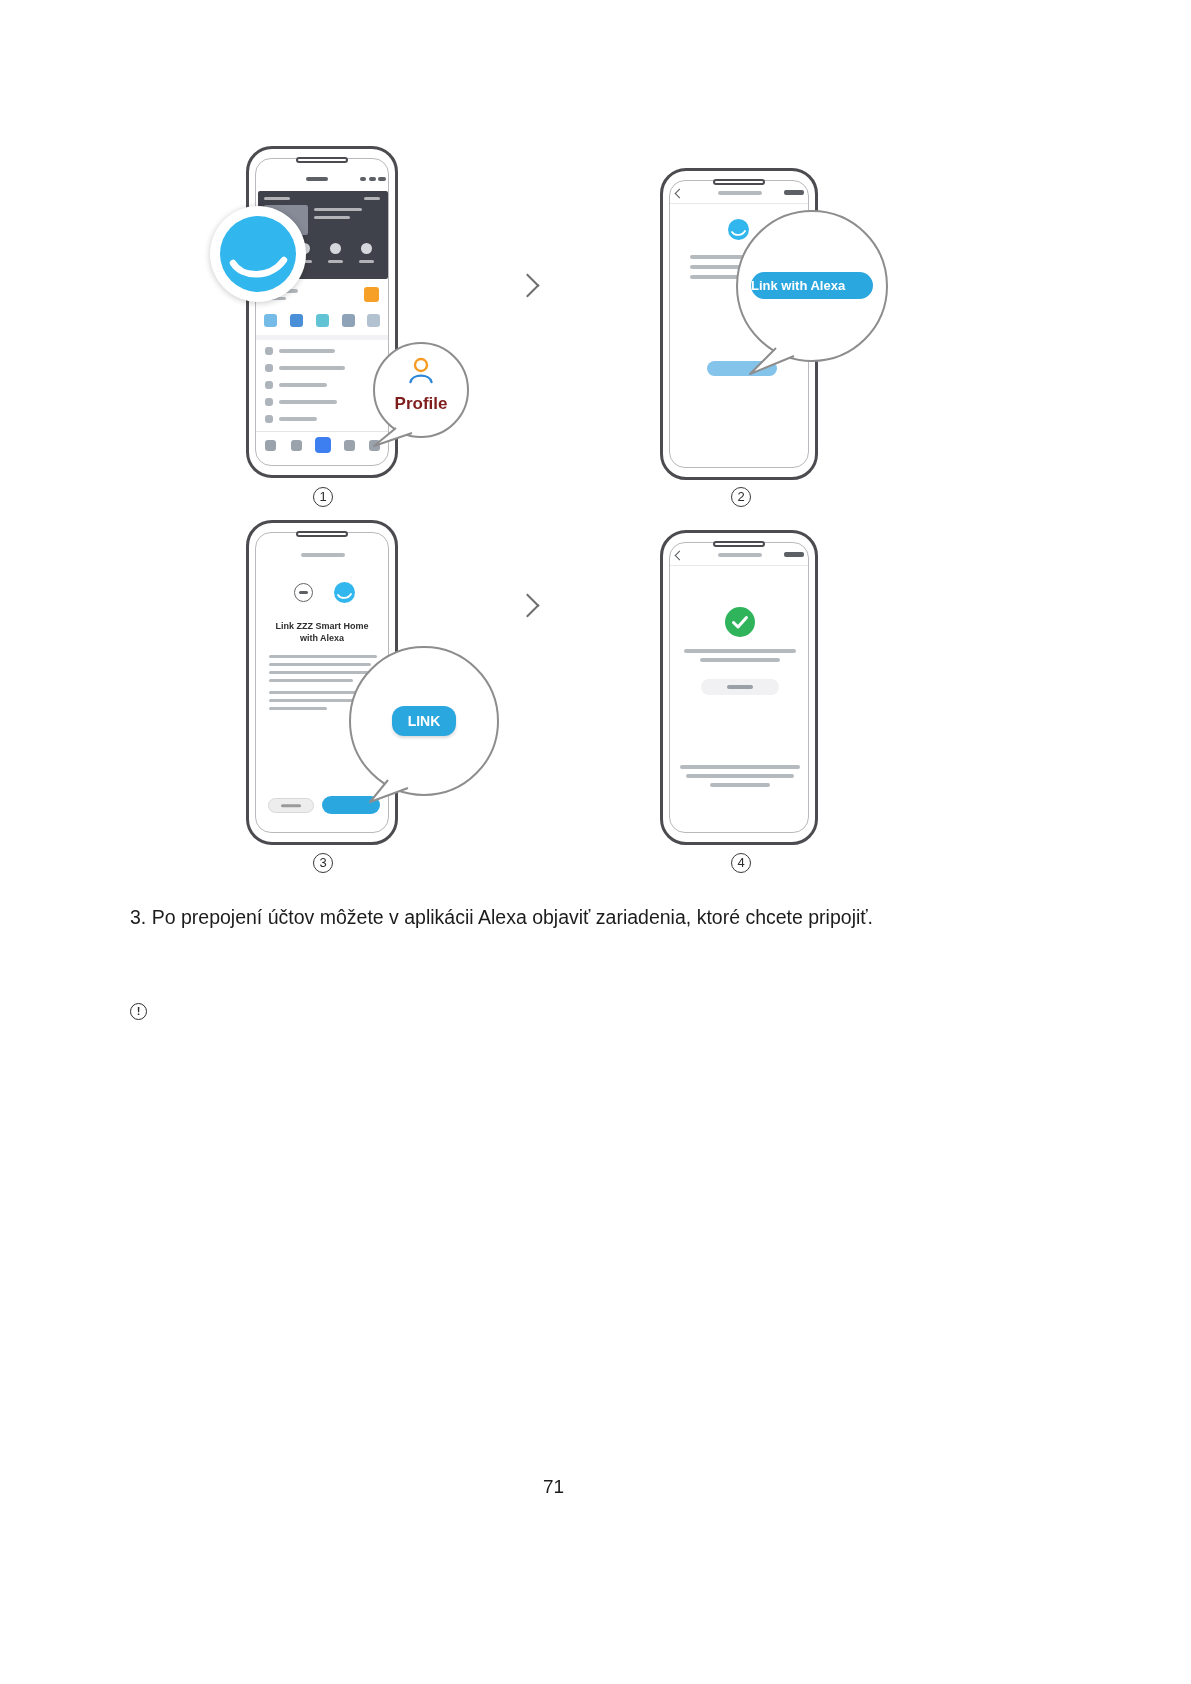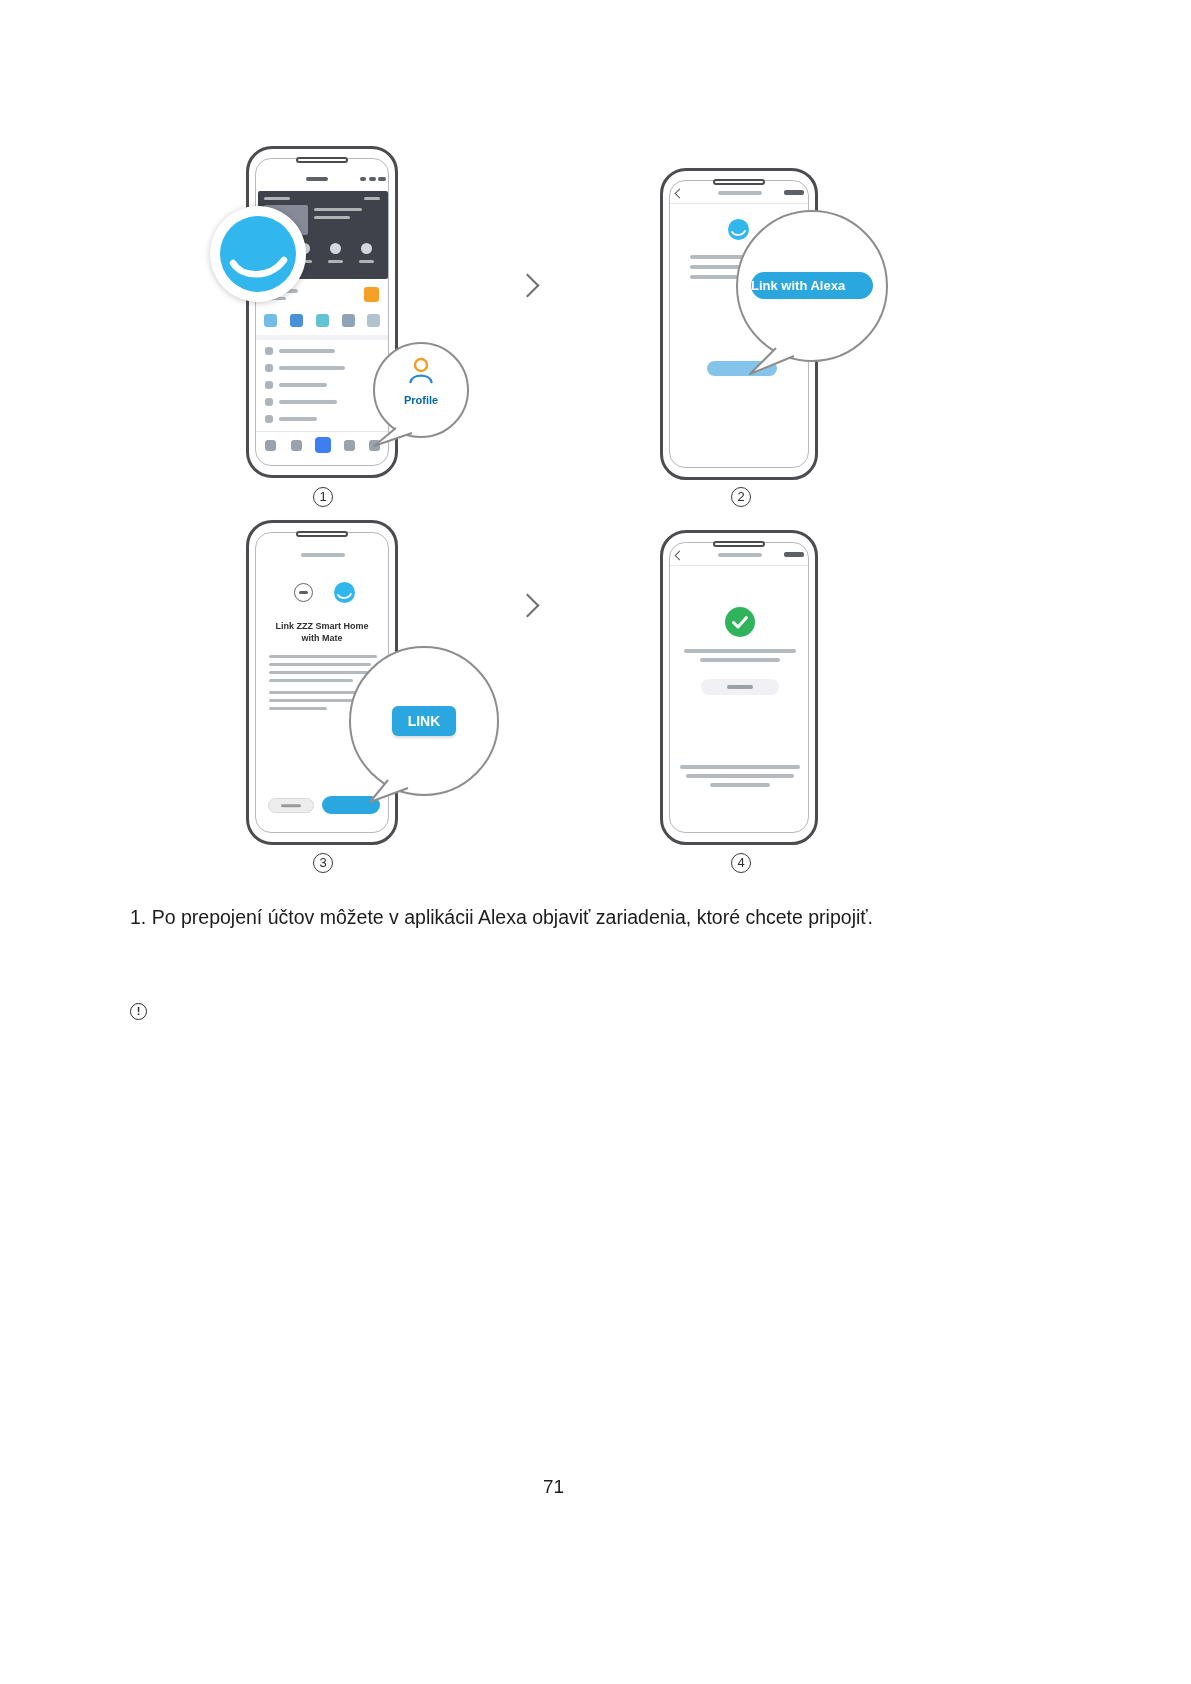--- a/index.html
+++ b/index.html
@@ -19,22 +19,22 @@
   .circ { position:absolute; border-radius:50%; }
   .iconsq { position:absolute; border-radius:3px; }
 
   .chev { position:absolute; width:7px; height:7px; border-left:1.6px solid #55585c; border-bottom:1.6px solid #55585c; transform:rotate(45deg); }
   .arrowchev { position:absolute; width:17px; height:17px; border-top:2.6px solid #6f6f6f; border-right:2.6px solid #6f6f6f; transform:rotate(45deg); }
 
   .num { position:absolute; width:20px; height:20px; border:1.6px solid #3a3a3a; border-radius:50%; color:#2e2e2e; font-size:13px; line-height:17px; text-align:center; }
 
   .bubble-svg { position:absolute; }
   .pill-blue { position:absolute; background:#2ba7e0; border-radius:14px; color:#fff; font-weight:bold; text-align:left; }
-  .btn-link { position:absolute; background:#2ba7e0; border-radius:6px; color:#fff; font-weight:bold; text-align:center; box-shadow:0 2px 3px rgba(0,0,0,0.15); }
-  .profile-label { position:absolute; color:#0369a1; font-weight:bold; font-size:11px; text-align:center; }
+  .btn-link { position:absolute; background:#2ba7e0; border-radius:12px; color:#fff; font-weight:bold; text-align:center; box-shadow:0 2px 3px rgba(0,0,0,0.15); }
+  .profile-label { position:absolute; color:#7f1d1d; font-weight:bold; font-size:17px; text-align:center; }
 
   .alexa-big { position:absolute; width:96px; height:96px; background:#fff; border-radius:50%; box-shadow:0 1px 6px rgba(0,0,0,0.22); }
   .alexa-big svg { position:absolute; left:10px; top:10px; }
 
   .mini-title { position:absolute; width:100%; text-align:center; font-weight:bold; color:#2e2e2e; font-size:9px; line-height:11px; }
 
   .graybtn { position:absolute; background:#f1f1f3; border-radius:8px; }
   .graybtn .inner { position:absolute; left:50%; top:50%; transform:translate(-50%,-50%); width:26px; height:4px; background:#9aa0a6; border-radius:2px; }
   .cancelpill { position:absolute; background:#ededee; border:1px solid #d8d8d8; border-radius:8px; }
   .cancelpill .inner { position:absolute; left:50%; top:50%; transform:translate(-50%,-50%); width:20px; height:3.5px; background:#9a9a9a; border-radius:2px; }
@@ -154,21 +154,21 @@
     <div class="notch"></div>
     <div class="screen">
       <div class="sk" style="left:45px;top:20px;width:44px"></div>
       <div class="circ" style="left:38px;top:50px;width:19px;height:19px;border:1.6px solid #666;background:#fff"></div>
       <div class="sk dark" style="left:43px;top:58px;width:9px;height:3px"></div>
       <svg style="position:absolute;left:78px;top:49px" viewBox="0 0 21 21" width="21" height="21">
         <circle cx="10.5" cy="10.5" r="10.5" fill="#31b6ee"></circle>
         <path d="M4 13 C6.5 17 14 17.2 17 12" fill="none" stroke="#fff" stroke-width="1.8" stroke-linecap="round"></path>
       </svg>
       <div class="mini-title" style="top:88px">Link ZZZ Smart Home</div>
-      <div class="mini-title" style="top:100px">with Mate</div>
+      <div class="mini-title" style="top:100px">with Alexa</div>
       <div class="sk" style="left:13px;top:122px;width:108px;height:3px"></div>
       <div class="sk" style="left:13px;top:130px;width:102px;height:3px"></div>
       <div class="sk" style="left:13px;top:138px;width:112px;height:3px"></div>
       <div class="sk" style="left:13px;top:146px;width:84px;height:3px"></div>
       <div class="sk" style="left:13px;top:158px;width:108px;height:3px"></div>
       <div class="sk" style="left:13px;top:166px;width:96px;height:3px"></div>
       <div class="sk" style="left:13px;top:174px;width:58px;height:3px"></div>
       <div class="cancelpill" style="left:12px;top:265px;width:46px;height:15px">
           <div class="inner"></div>
         </div>
@@ -202,21 +202,21 @@
         </div>
       <div class="sk" style="left:10px;top:222px;width:120px"></div>
       <div class="sk" style="left:16px;top:231px;width:108px"></div>
       <div class="sk" style="left:40px;top:240px;width:60px"></div>
     </div>
   </div>
 
   <div class="num" style="left:313px;top:853px">3</div>
   <div class="num" style="left:731px;top:853px">4</div>
 
-  <div class="bodytext" style="left:130px;top:903px;width:870px">1. Po prepojení účtov môžete v aplikácii Alexa objaviť zariadenia, ktoré chcete pripojiť.</div>
+  <div class="bodytext" style="left:130px;top:903px;width:870px">3. Po prepojení účtov môžete v aplikácii Alexa objaviť zariadenia, ktoré chcete pripojiť.</div>
 
   <div class="bodytext" style="left:130px;top:992px;width:832px">
     <span class="noteicon">
         <span>!</span>
       </span>
   </div>
 
   <div class="pagenum" style="left:543px;top:1476px">71</div>
 
 </div>

